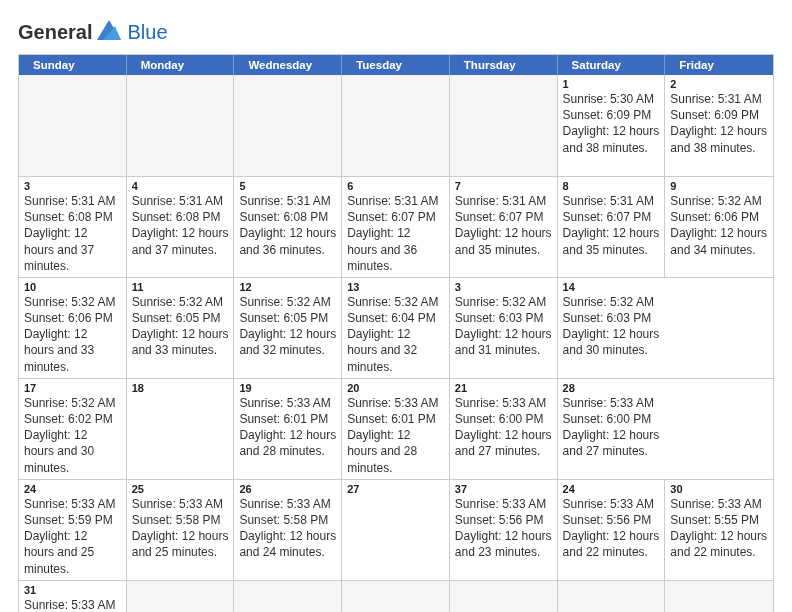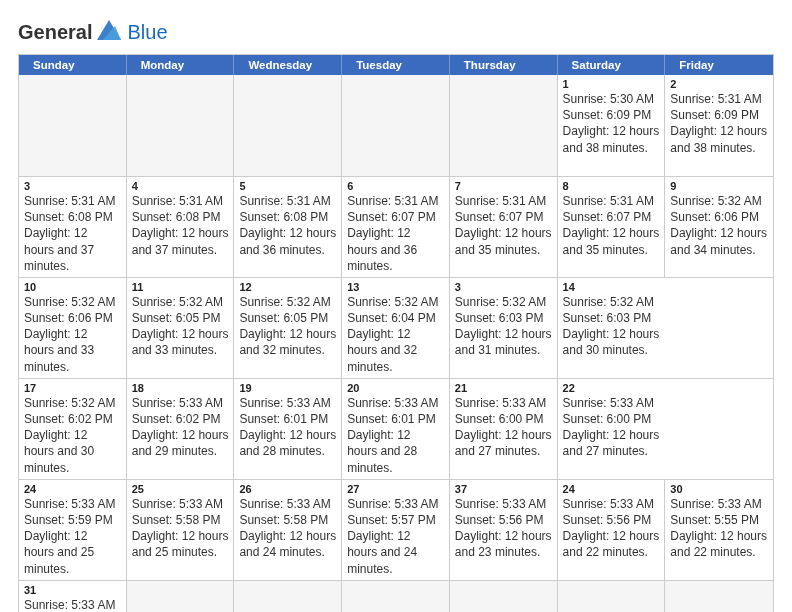--- a/index.html
+++ b/index.html
@@ -242,44 +242,41 @@
         </div>
         <div class="cal-row">
           <div class="cal-cell">
             <span class="day-num">17</span>
             <div class="cell-info">Sunrise: 5:32 AM
 Sunset: 6:02 PM
 Daylight: 12 hours and 30 minutes.</div>
           </div>
           <div class="cal-cell">
             <span class="day-num">18</span>
-            <div class="cell-info">Sunrise: 5:33 AM
-Sunset: 6:02 PM
-Daylight: 12 hours and 29 minutes.</div>
           </div>
           <div class="cal-cell">
             <span class="day-num">19</span>
             <div class="cell-info">Sunrise: 5:33 AM
 Sunset: 6:01 PM
 Daylight: 12 hours and 28 minutes.</div>
           </div>
           <div class="cal-cell">
             <span class="day-num">20</span>
             <div class="cell-info">Sunrise: 5:33 AM
 Sunset: 6:01 PM
 Daylight: 12 hours and 28 minutes.</div>
           </div>
           <div class="cal-cell">
             <span class="day-num">21</span>
             <div class="cell-info">Sunrise: 5:33 AM
 Sunset: 6:00 PM
 Daylight: 12 hours and 27 minutes.</div>
           </div>
           <div class="cal-cell">
-            <span class="day-num">22</span>
+            <span class="day-num">28</span>
             <div class="cell-info">Sunrise: 5:33 AM
 Sunset: 6:00 PM
 Daylight: 12 hours and 27 minutes.</div>
           </div>
         </div>
         <div class="cal-row">
           <div class="cal-cell">
             <span class="day-num">24</span>
             <div class="cell-info">Sunrise: 5:33 AM
 Sunset: 5:59 PM
@@ -292,23 +289,20 @@
 Daylight: 12 hours and 25 minutes.</div>
           </div>
           <div class="cal-cell">
             <span class="day-num">26</span>
             <div class="cell-info">Sunrise: 5:33 AM
 Sunset: 5:58 PM
 Daylight: 12 hours and 24 minutes.</div>
           </div>
           <div class="cal-cell">
             <span class="day-num">27</span>
-            <div class="cell-info">Sunrise: 5:33 AM
-Sunset: 5:57 PM
-Daylight: 12 hours and 24 minutes.</div>
           </div>
           <div class="cal-cell">
             <span class="day-num">37</span>
             <div class="cell-info">Sunrise: 5:33 AM
 Sunset: 5:56 PM
 Daylight: 12 hours and 23 minutes.</div>
           </div>
           <div class="cal-cell">
             <span class="day-num">24</span>
             <div class="cell-info">Sunrise: 5:33 AM

